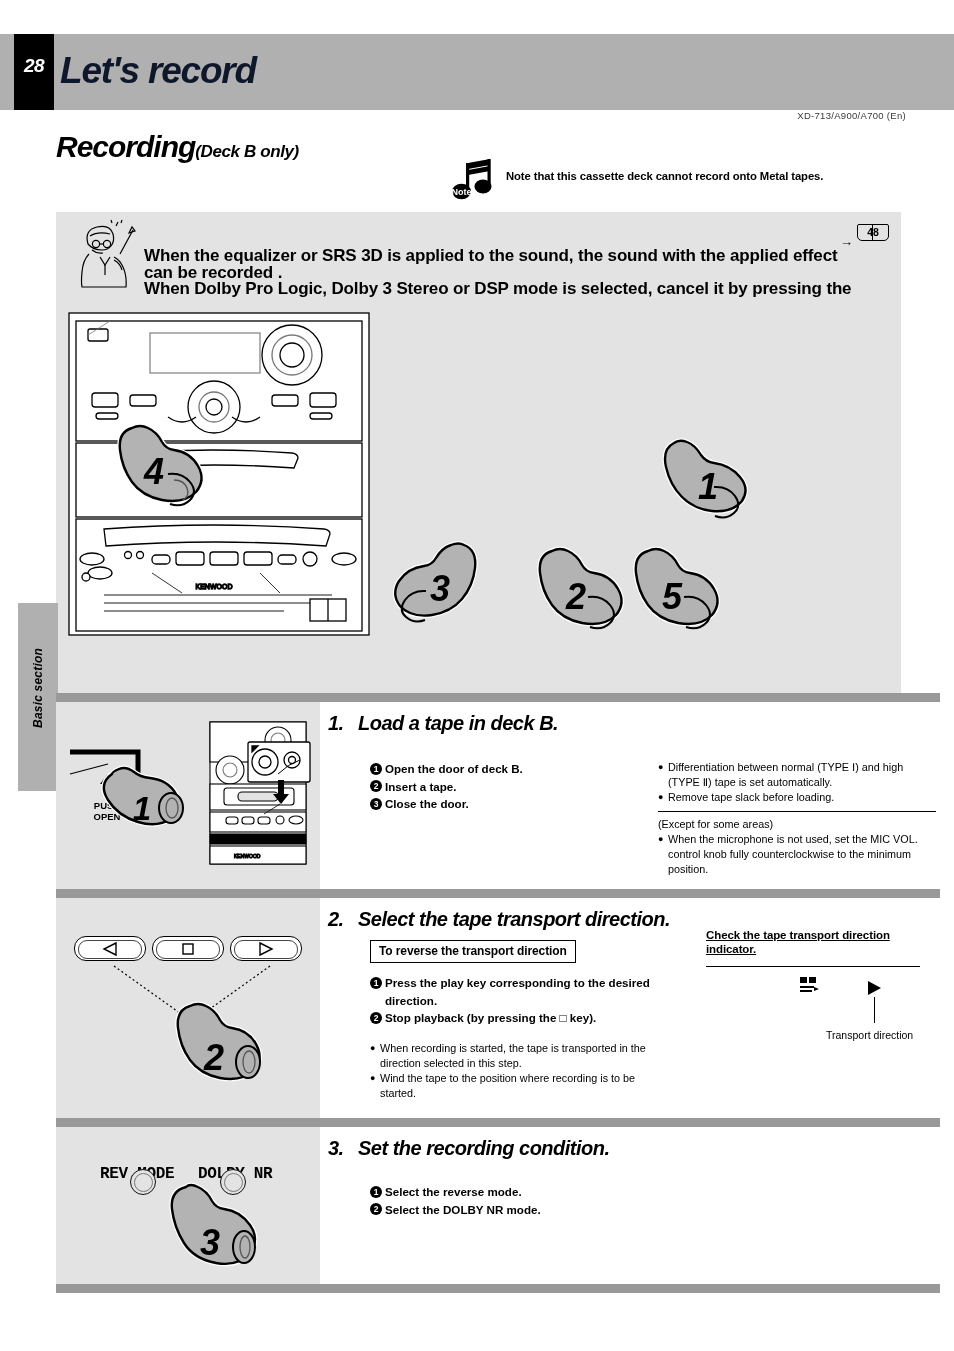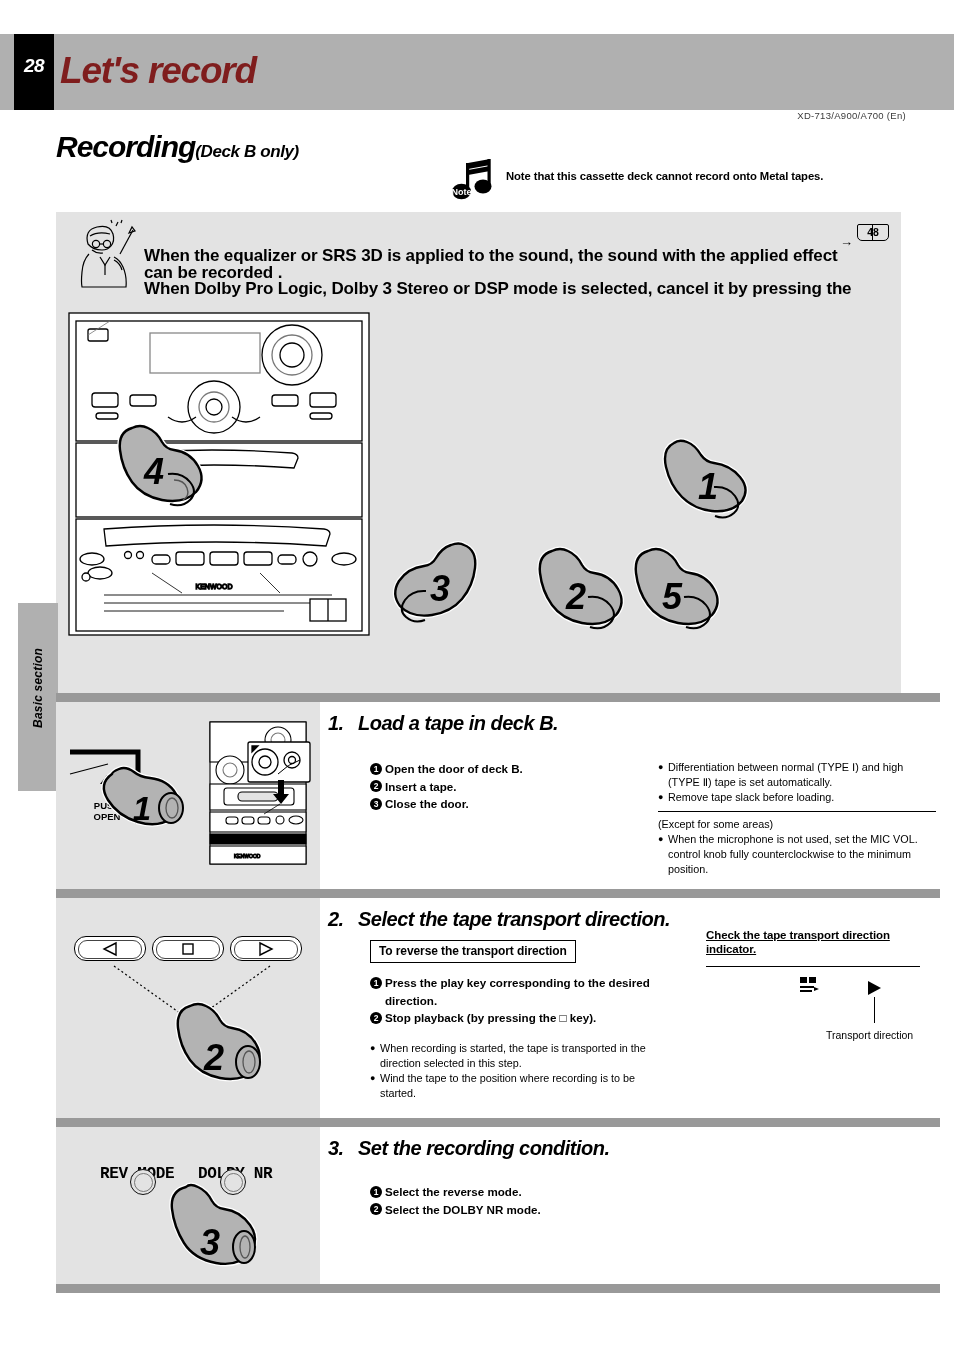--- a/index.html
+++ b/index.html
@@ -23,21 +23,21 @@
   .pg-num {
     position:absolute; left:14px; top:55px; width:40px;
     text-align:center; color:#fff;
     font-size:19px; font-weight:bold; font-style:italic;
     font-family:"Liberation Sans Narrow","Liberation Sans",sans-serif;
     letter-spacing:-0.5px;
   }
   .hdr-title {
     position:absolute; left:60px; top:50px;
     font-size:37px; font-weight:bold; font-style:italic;
-    letter-spacing:-1.2px; color:#7f1d1d;
+    letter-spacing:-1.2px; color:#0f172a;
     font-family:"Liberation Sans Narrow","Liberation Sans",sans-serif;
   }
   .model-line {
     position:absolute; right:48px; top:110px;
     font-size:9.5px; color:#3a3a3a; letter-spacing:0.3px;
   }
 
   
   .rec-head {
     position:absolute; left:56px; top:130px;

